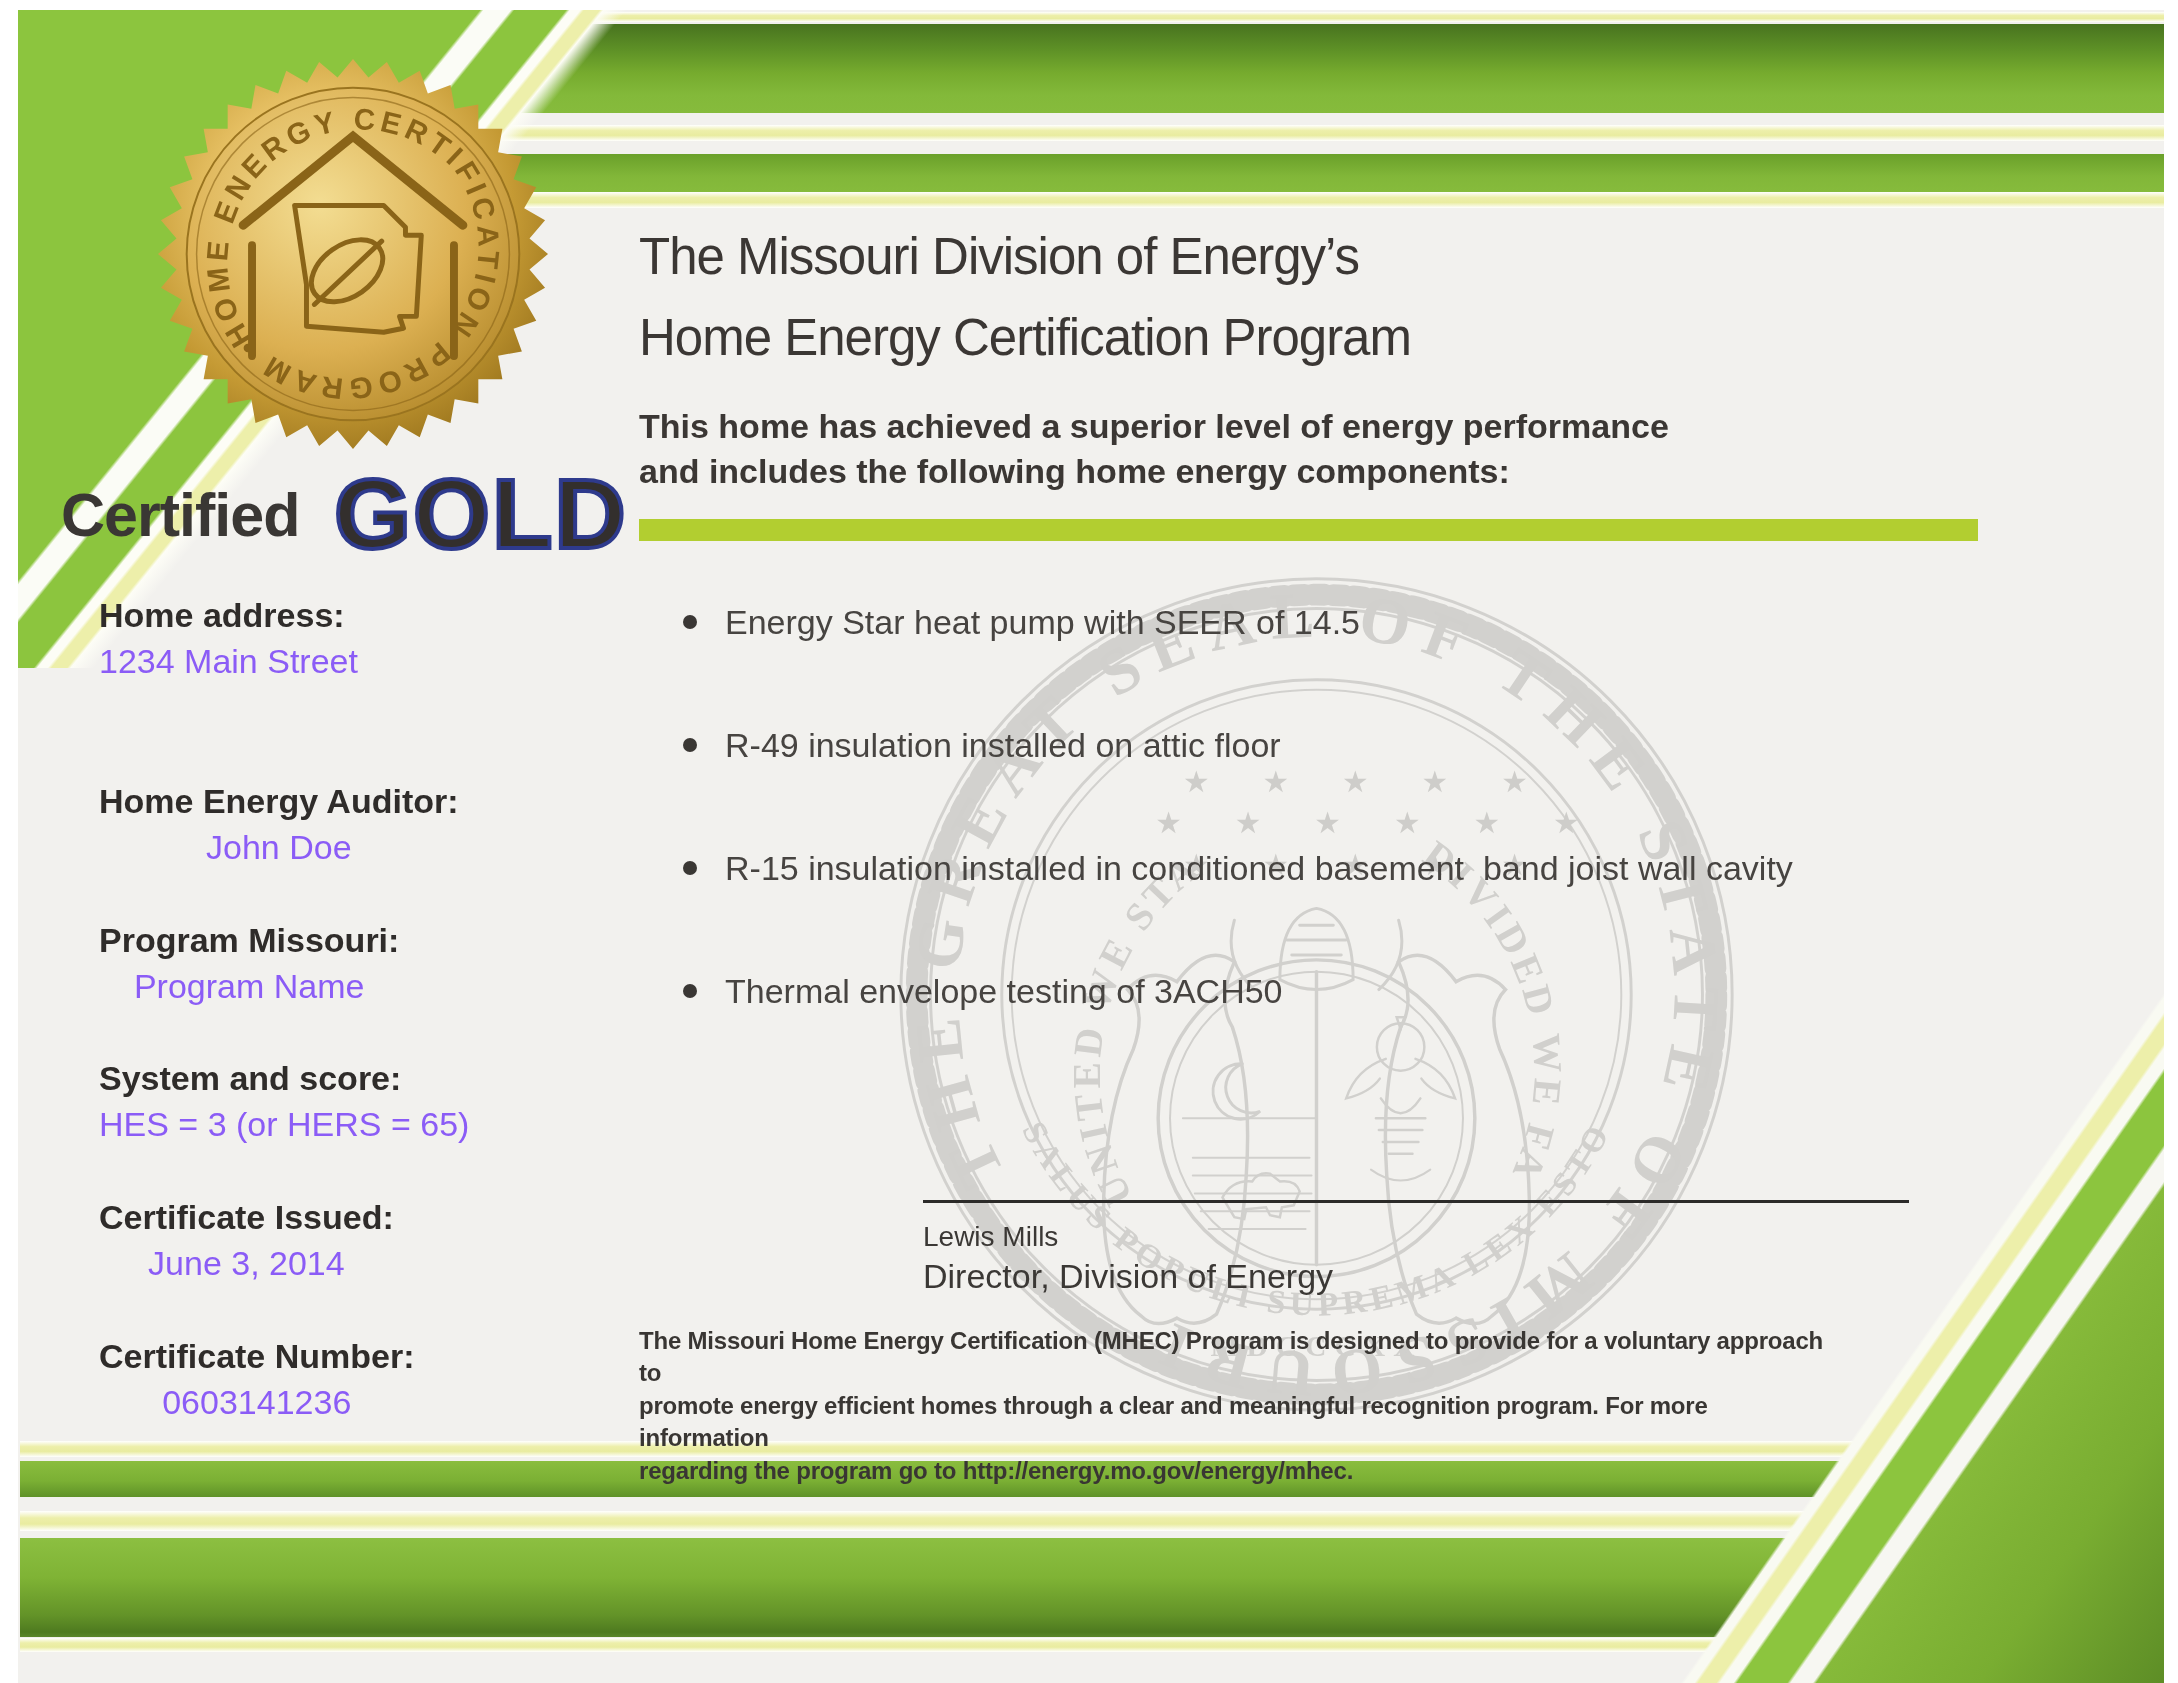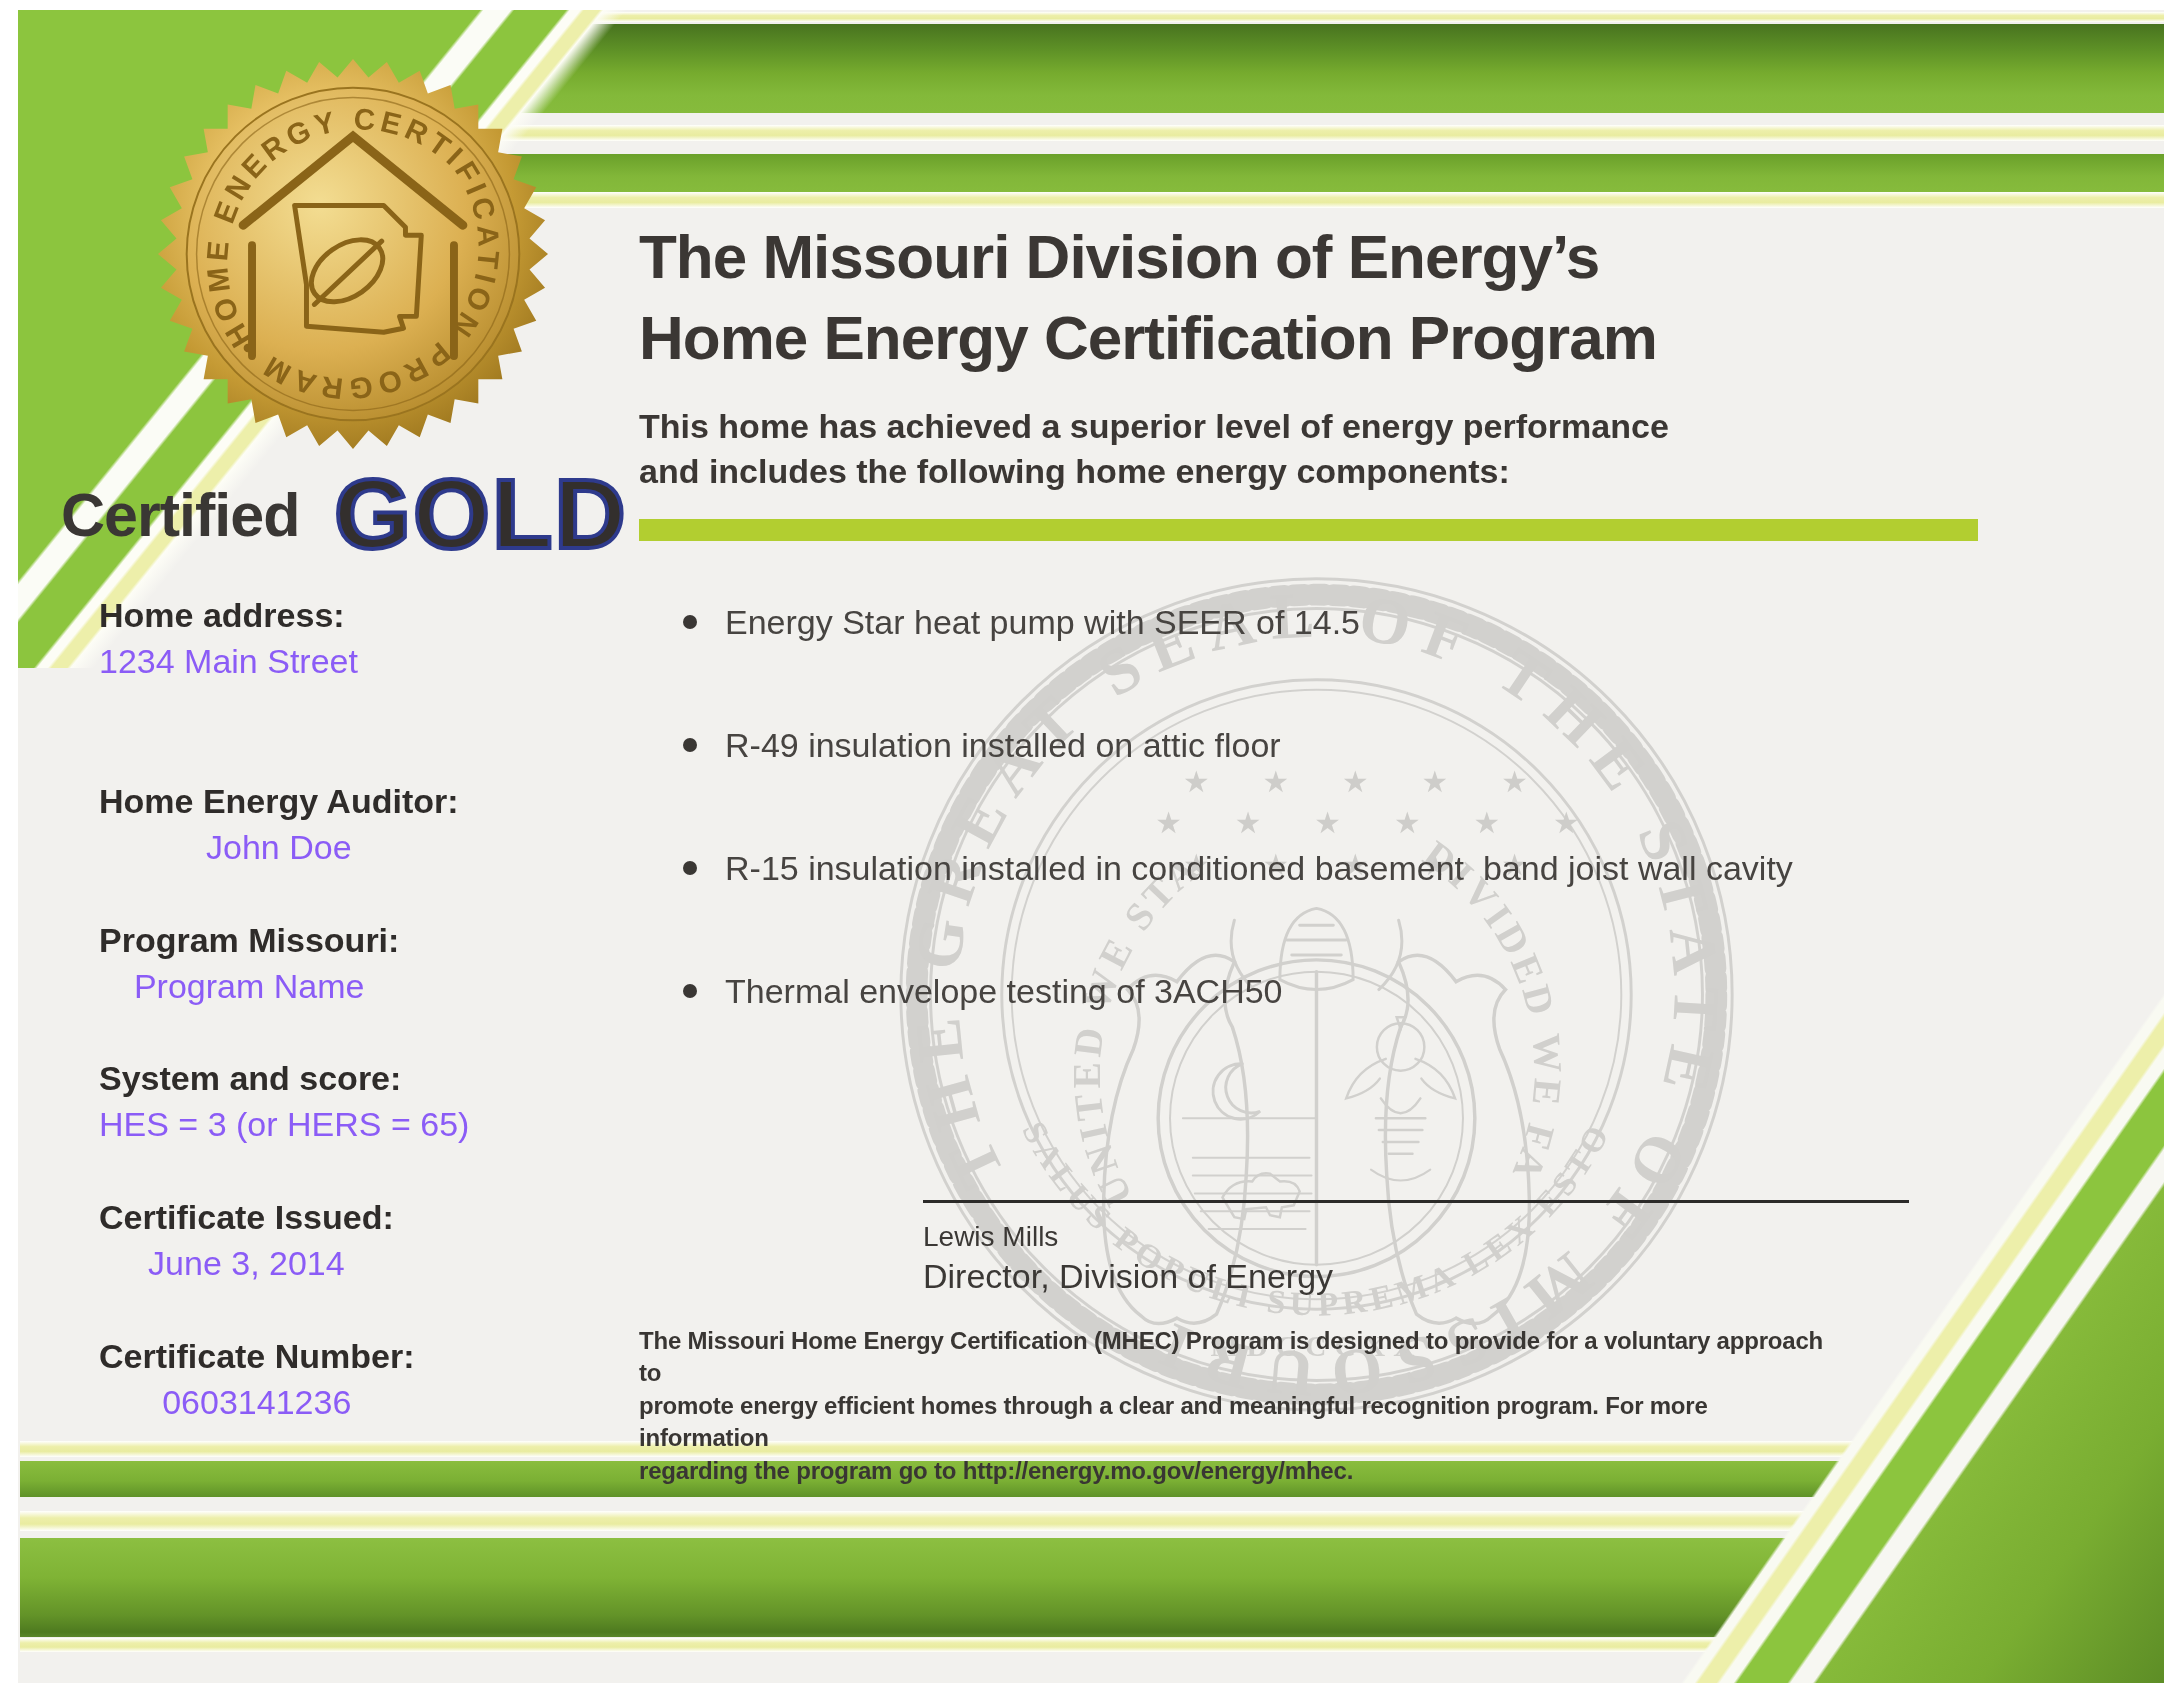--- a/index.html
+++ b/index.html
@@ -44,21 +44,21 @@
   .m-left{left:0;top:0;bottom:0;width:18px;}
   .m-right{right:0;top:0;bottom:0;width:14px;}
   
   .goldseal{position:absolute;left:156px;top:57px;width:394px;height:394px;z-index:6;}
   
   .certrow{position:absolute;left:61px;top:457px;z-index:6;white-space:nowrap;}
   .certified{display:inline-block;font-size:61px;font-weight:bold;color:#3a3734;letter-spacing:-1px;vertical-align:baseline;}
   .gold{display:inline-block;font-size:99px;font-weight:bold;color:#332f2d;margin-left:30px;
         letter-spacing:2px;-webkit-text-stroke:4px #2e3a8c;vertical-align:-12px;}
   
-  .title{position:absolute;left:639px;top:216px;font-size:62px;line-height:81px;font-weight:bold;
+  .title{position:absolute;left:639px;top:216px;font-size:51px;line-height:81px;font-weight:normal;
          color:#3b3734;letter-spacing:-1px;z-index:4;}
   .subtitle{position:absolute;left:639px;top:404px;font-size:34px;line-height:45px;font-weight:bold;
             color:#3b3734;z-index:4;}
   .bar{position:absolute;left:639px;top:519px;width:1339px;height:22px;background:#b2ce30;z-index:4;}
   
   .field{position:absolute;left:99px;z-index:4;}
   .flabel{font-size:34px;font-weight:bold;color:#2f2c2a;line-height:46px;}
   .fvalue{font-size:34px;color:#8b5cf6;line-height:46px;text-align:center;}
   
   .bullets{position:absolute;left:681px;top:600px;width:1327px;margin:0;padding:0;list-style:none;z-index:4;}

